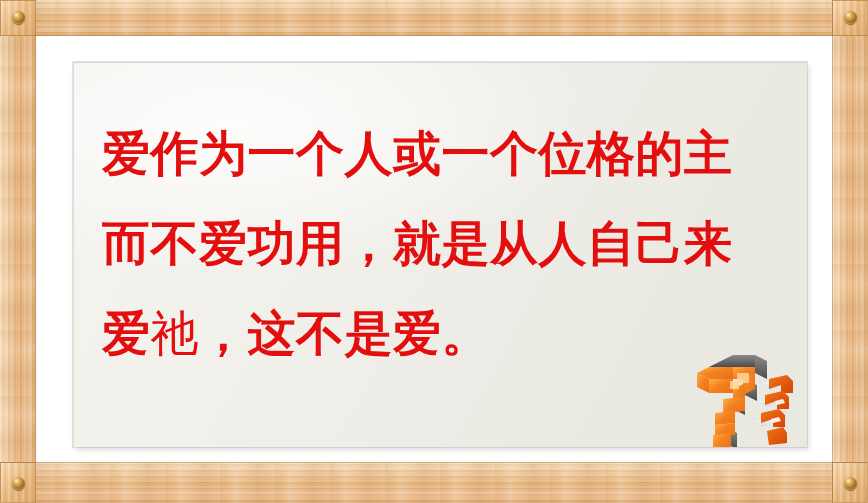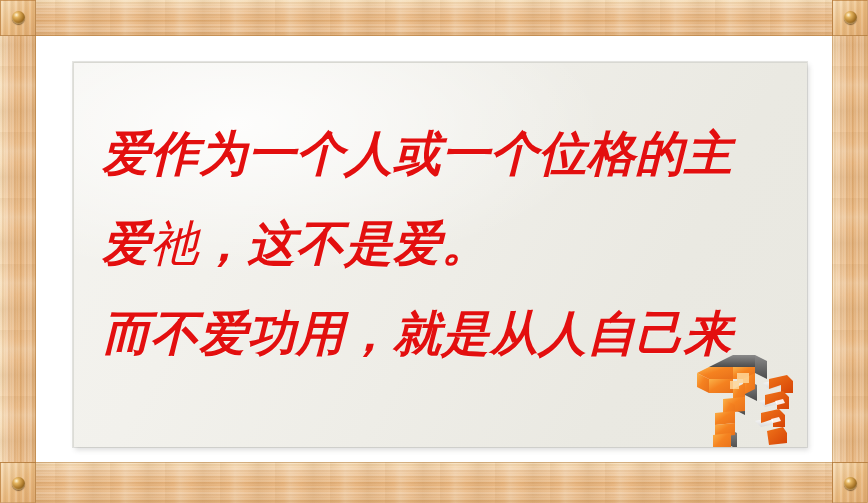--- a/index.html
+++ b/index.html
@@ -175,21 +175,20 @@
   }
 
   
   #headline {
     position: absolute;
     left: 0;
     top: 0;
     width: 733px;
     padding: 46px 28px 0 28px;
     box-sizing: border-box;
-    font-style: italic;
   }
   .text-line {
     color: #e30f0f;
     font-family: "Liberation Sans", "DejaVu Sans", sans-serif;
     font-weight: bold;
     font-size: 48px;
     line-height: 90px;
     letter-spacing: 0.5px;
     white-space: nowrap;
     text-align: left;
@@ -245,25 +244,25 @@
   <div id="content-card">
     <div id="card-sheen"></div>
 
     <div id="headline" class="nosel">
 
       <div class="text-line">
         <span>爱作为一个人或一个位格的主</span>
       </div>
 
       <div class="text-line">
+        <span>而不爱功用，就是从人自己来</span>
+      </div>
+
+      <div class="text-line">
         <span>爱</span><span class="alt-glyph">祂</span><span>，这不是爱。</span>
-      </div>
-
-      <div class="text-line">
-        <span>而不爱功用，就是从人自己来</span>
       </div>
 
     </div>
 
     <div id="decor-graphic">
       <svg viewBox="0 0 110 104" width="110" height="104" aria-hidden="true">
         <defs>
           <linearGradient id="gOrange" x1="0" y1="0" x2="1" y2="1">
             <stop offset="0%" stop-color="#fbb34a"></stop>
             <stop offset="45%" stop-color="#f58220"></stop>

